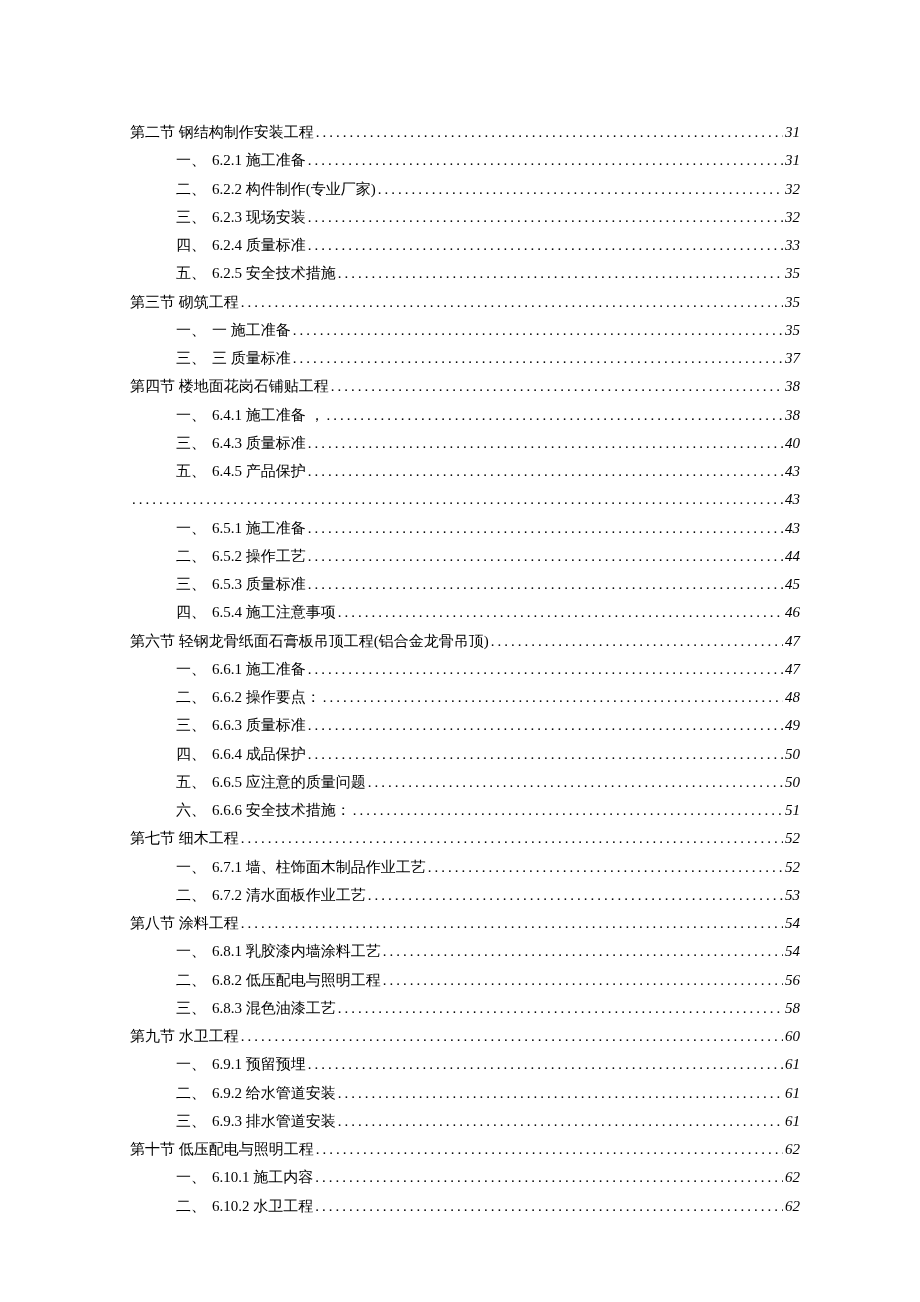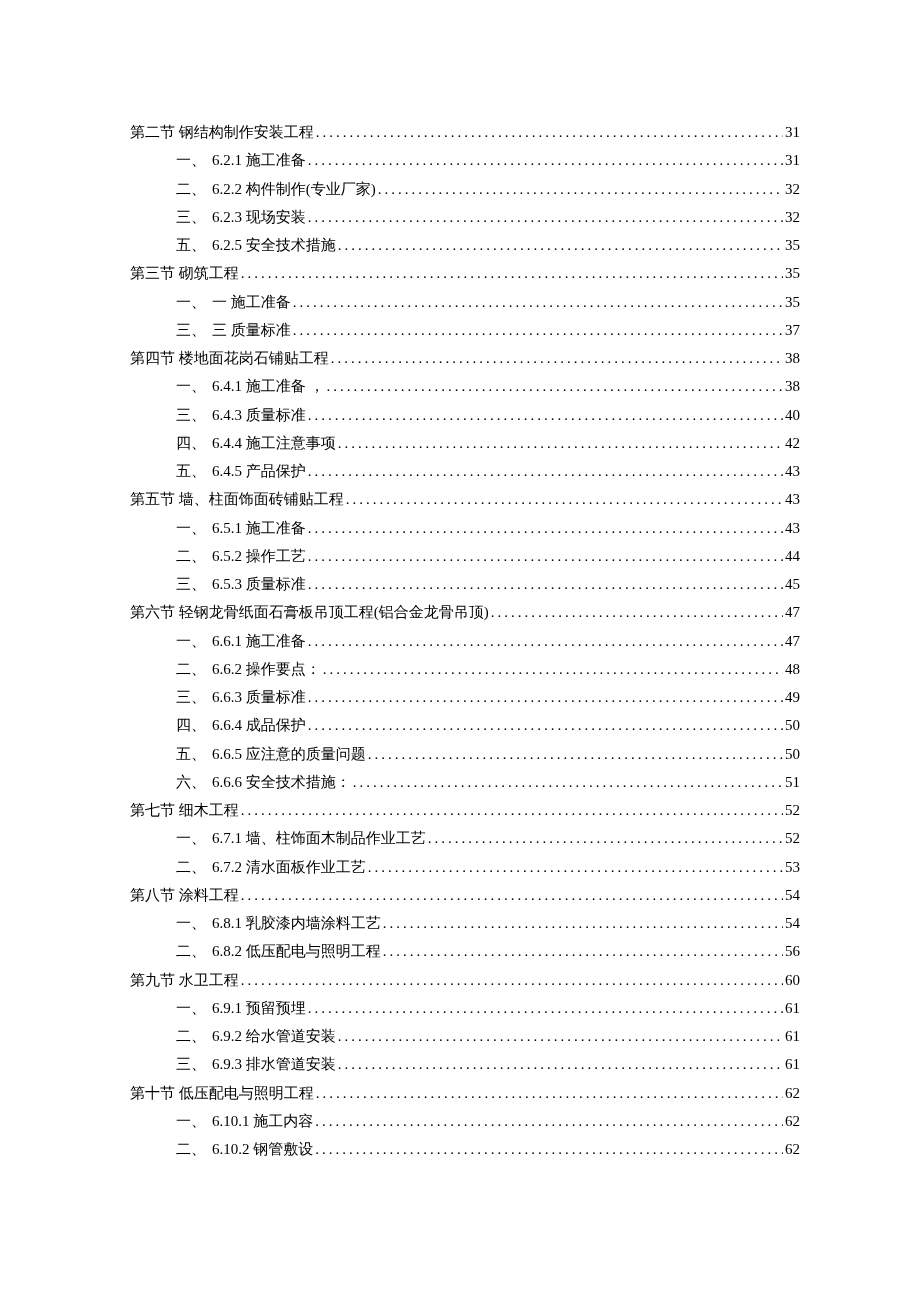--- a/index.html
+++ b/index.html
@@ -36,20 +36,21 @@
       overflow: hidden;
       letter-spacing: 3px;
       margin: 0 2px;
       color: #000;
     }
     .dots::before {
       content: "...........................................................................................................................";
     }
     .page {
       flex: 0 0 auto;
+      font-style: italic;
     }
     .prefix {
       display: inline-block;
       min-width: 36px;
     }
   </style>
 </head>
 <body>
 
 <div id="toc-container">
@@ -67,20 +68,25 @@
       <span class="label"><span class="prefix">二、</span><span>6.2.2 构件制作(专业厂家)</span></span>
       <span class="dots"></span>
       <span class="page">32</span>
     </div>
     <div class="toc-entry toc-sub">
       <span class="label"><span class="prefix">三、</span><span>6.2.3  现场安装</span></span>
       <span class="dots"></span>
       <span class="page">32</span>
     </div>
     <div class="toc-entry toc-sub">
+      <span class="label"><span class="prefix">四、</span><span>6.2.4 质量标准</span></span>
+      <span class="dots"></span>
+      <span class="page">33</span>
+    </div>
+    <div class="toc-entry toc-sub">
       <span class="label"><span class="prefix">五、</span><span>6.2.5  安全技术措施</span></span>
       <span class="dots"></span>
       <span class="page">35</span>
     </div>
     <div class="toc-entry toc-section">
       <span class="label"><span>第三节</span> <span>砌筑工程</span></span>
       <span class="dots"></span>
       <span class="page">35</span>
     </div>
     <div class="toc-entry toc-sub">
@@ -102,49 +108,48 @@
       <span class="label"><span class="prefix">一、</span><span>6.4.1 施工准备  ，</span></span>
       <span class="dots"></span>
       <span class="page">38</span>
     </div>
     <div class="toc-entry toc-sub">
       <span class="label"><span class="prefix">三、</span><span>6.4.3 质量标准</span></span>
       <span class="dots"></span>
       <span class="page">40</span>
     </div>
     <div class="toc-entry toc-sub">
-      <span class="label"><span class="prefix">四、</span><span>6.4.4 施工注意事项</span></span>
-      <span class="dots"></span>
-      <span class="page">42</span>
-    </div>
-    <div class="toc-entry toc-sub">
       <span class="label"><span class="prefix">五、</span><span>6.4.5 产品保护</span></span>
       <span class="dots"></span>
       <span class="page">43</span>
     </div>
     <div class="toc-entry toc-section">
-      <span class="label"><span>第五节</span> <span>墙、柱面饰面砖铺贴工程</span></span>
       <span class="dots"></span>
       <span class="page">43</span>
     </div>
     <div class="toc-entry toc-sub">
       <span class="label"><span class="prefix">一、</span><span>6.5.1 施工准备</span></span>
       <span class="dots"></span>
       <span class="page">43</span>
     </div>
     <div class="toc-entry toc-sub">
       <span class="label"><span class="prefix">二、</span><span>6.5.2 操作工艺</span></span>
       <span class="dots"></span>
       <span class="page">44</span>
     </div>
     <div class="toc-entry toc-sub">
       <span class="label"><span class="prefix">三、</span><span>6.5.3 质量标准</span></span>
       <span class="dots"></span>
       <span class="page">45</span>
     </div>
+    <div class="toc-entry toc-sub">
+      <span class="label"><span class="prefix">四、</span><span>6.5.4 施工注意事项</span></span>
+      <span class="dots"></span>
+      <span class="page">46</span>
+    </div>
     <div class="toc-entry toc-section">
       <span class="label"><span>第六节</span> <span>轻钢龙骨纸面石膏板吊顶工程(铝合金龙骨吊顶)</span></span>
       <span class="dots"></span>
       <span class="page">47</span>
     </div>
     <div class="toc-entry toc-sub">
       <span class="label"><span class="prefix">一、</span><span>6.6.1 施工准备</span></span>
       <span class="dots"></span>
       <span class="page">47</span>
     </div>
@@ -196,20 +201,25 @@
     <div class="toc-entry toc-sub">
       <span class="label"><span class="prefix">一、</span><span>6.8.1 乳胶漆内墙涂料工艺</span></span>
       <span class="dots"></span>
       <span class="page">54</span>
     </div>
     <div class="toc-entry toc-sub">
       <span class="label"><span class="prefix">二、</span><span>6.8.2 低压配电与照明工程</span></span>
       <span class="dots"></span>
       <span class="page">56</span>
     </div>
+    <div class="toc-entry toc-sub">
+      <span class="label"><span class="prefix">三、</span><span>6.8.3  混色油漆工艺</span></span>
+      <span class="dots"></span>
+      <span class="page">58</span>
+    </div>
     <div class="toc-entry toc-section">
       <span class="label"><span>第九节</span> <span>水卫工程</span></span>
       <span class="dots"></span>
       <span class="page">60</span>
     </div>
     <div class="toc-entry toc-sub">
       <span class="label"><span class="prefix">一、</span><span>6.9.1 预留预埋</span></span>
       <span class="dots"></span>
       <span class="page">61</span>
     </div>
@@ -227,17 +237,17 @@
       <span class="label"><span>第十节</span> <span>低压配电与照明工程</span></span>
       <span class="dots"></span>
       <span class="page">62</span>
     </div>
     <div class="toc-entry toc-sub">
       <span class="label"><span class="prefix">一、</span><span>6.10.1 施工内容</span></span>
       <span class="dots"></span>
       <span class="page">62</span>
     </div>
     <div class="toc-entry toc-sub">
-      <span class="label"><span class="prefix">二、</span><span>6.10.2 钢管敷设</span></span>
+      <span class="label"><span class="prefix">二、</span><span>6.10.2 水卫工程</span></span>
       <span class="dots"></span>
       <span class="page">62</span>
     </div>
   </div>
 
 </body></html>

